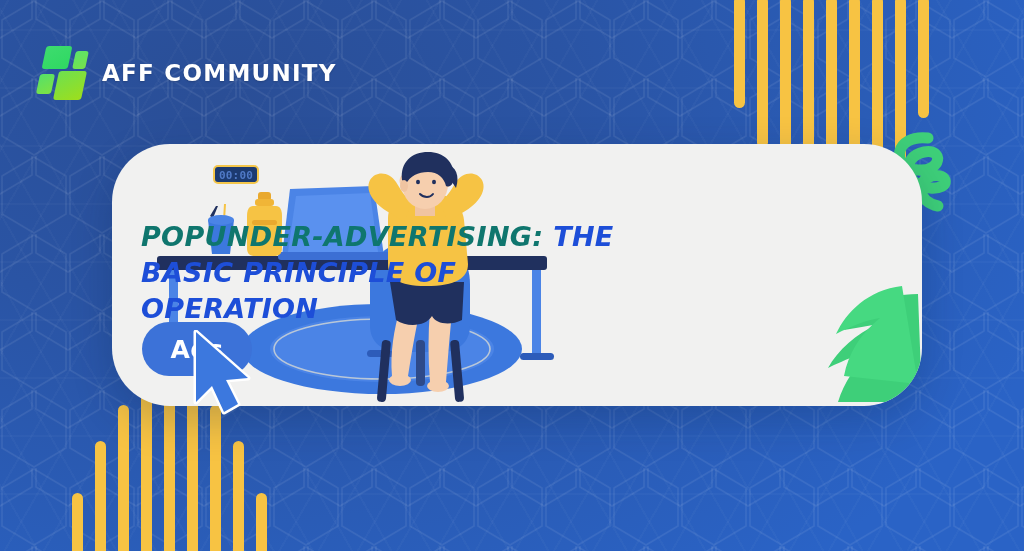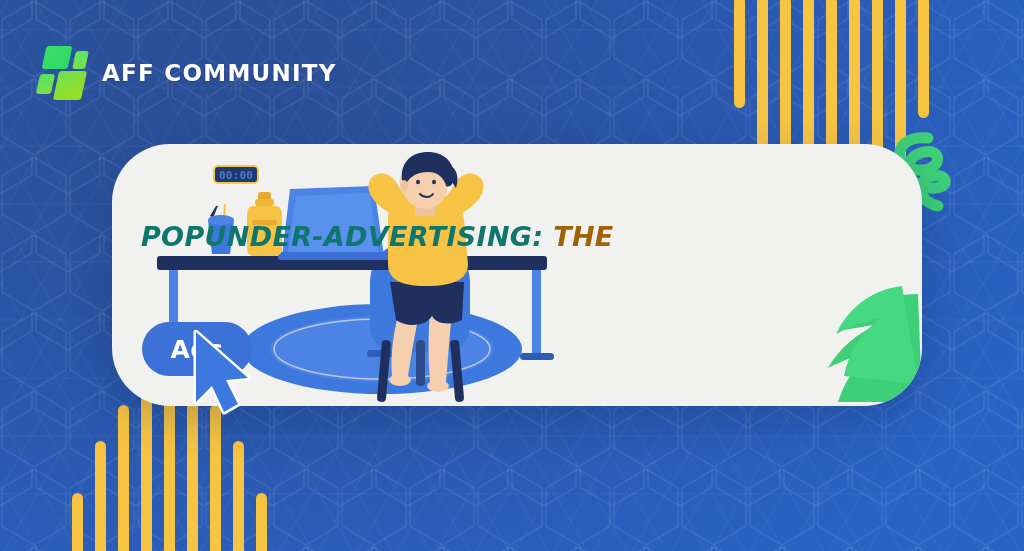--- a/index.html
+++ b/index.html
@@ -65,21 +65,21 @@
   
   .headline{
     position:absolute; left:141px; top:219px; width:500px;
     font-family:"DejaVu Sans", sans-serif;
     font-size:27px; font-weight:700; line-height:1.33;
     letter-spacing:.012em;
     font-style:italic;
     text-transform:uppercase;
   }
   .hl-accent{ color:#0f766e; }
-  .hl-main{ color:#a16207; }
+  .hl-main{ color:#1d4ed8; }
 
   
   .ads-pill{
     position:absolute; left:142px; top:322px;
     width:110px; height:54px; border-radius:28px;
     background:#3c72d8;
     display:flex; align-items:center; justify-content:center;
     color:#ffffff; font-size:25px; font-weight:700;
     font-family:"DejaVu Sans", sans-serif;
     letter-spacing:.01em;
@@ -258,20 +258,21 @@
           <ellipse cx="306" cy="38" rx="2" ry="2.2" fill="#20305e"></ellipse>
           <ellipse cx="322" cy="38" rx="2" ry="2.2" fill="#20305e"></ellipse>
           <path d="M308 50 C312 54 318 54 321 50" fill="none" stroke="#20305e" stroke-width="2" stroke-linecap="round"></path>
         </g>
       </svg>
     </div>
 
     <div class="headline" style="left:29px;top:75px">
       <span class="hl-accent">POPUNDER-ADVERTISING:</span>
       <span class="hl-main">THE</span><br>
+      <span class="hl-main">BASIC PRINCIPLE OF OPERATION</span>
     </div>
 
     <div class="ads-pill" style="left:30px;top:178px">
       <span>Ads</span>
     </div>
 
     <div class="clock" style="left:101px;top:21px">
       <span>00:00</span>
     </div>
   </div>

